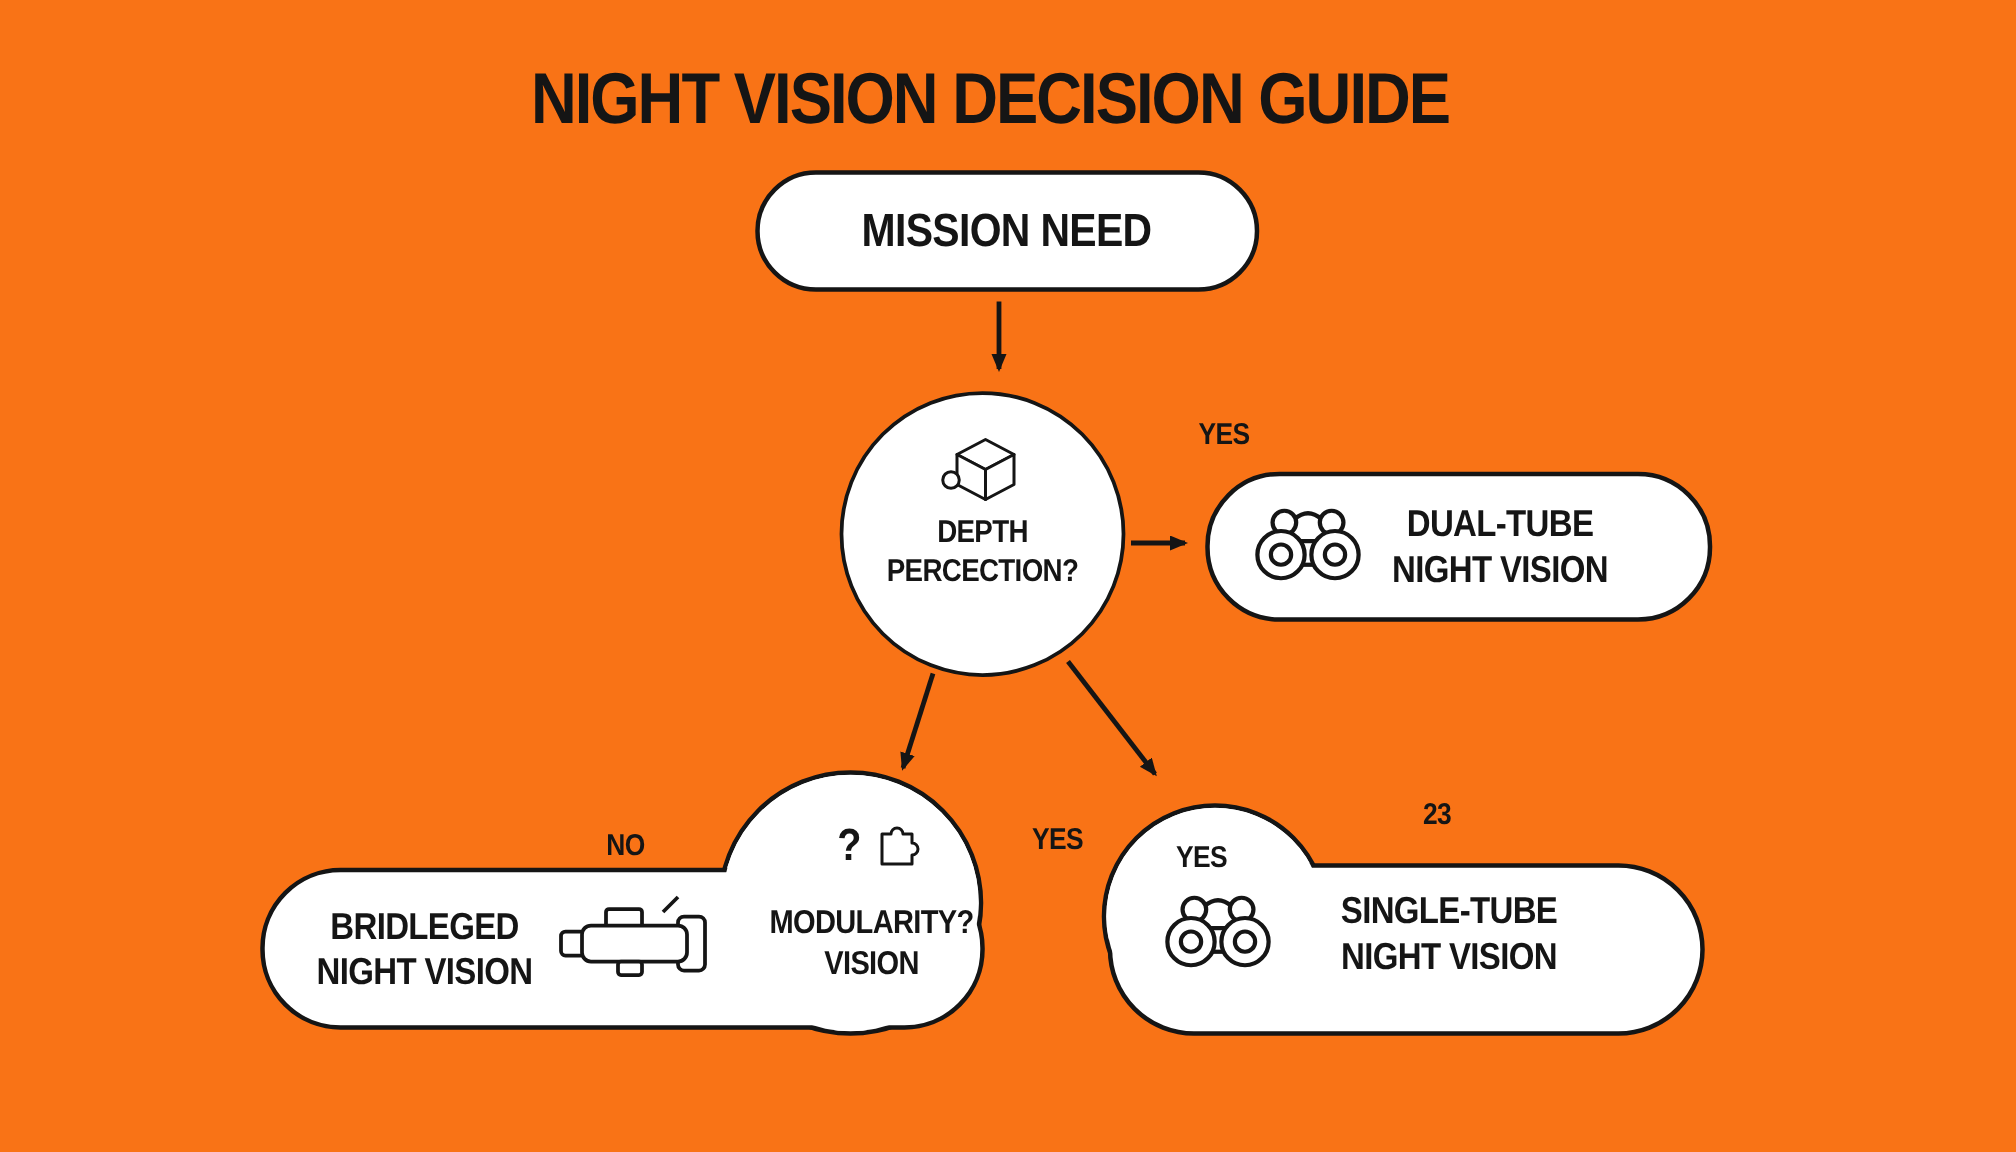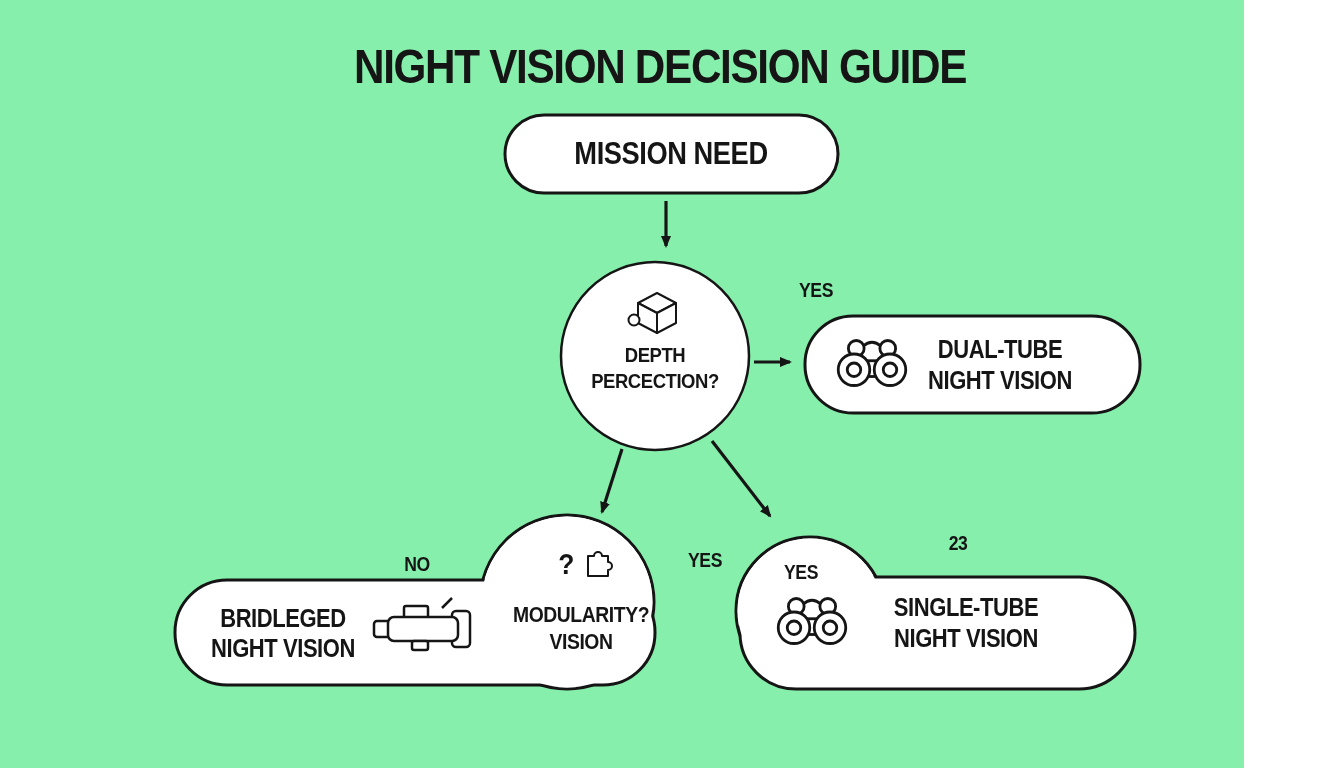--- a/index.html
+++ b/index.html
@@ -2,21 +2,21 @@
 <html><head>
 <meta charset="utf-8">
 <style>
   * { margin:0; padding:0; box-sizing:border-box; }
   html,body { background:#ffffff; }
   body {
     width:1344px; height:768px;
     font-family:"Liberation Sans","DejaVu Sans",sans-serif;
     color:#151515;
   }
-  .stage { position:relative; width:1244px; height:768px; background:#86efac; overflow:hidden; }
+  .stage { position:relative; width:1344px; height:768px; background:#f97316; overflow:hidden; }
   .canvas { position:absolute; left:0; top:0; }
   .label {
     position:absolute;
     transform:translateX(-50%) scaleX(0.88);
     transform-origin:center;
     white-space:nowrap;
     text-align:center;
     font-weight:700;
     color:#151515;
     line-height:1.12;

